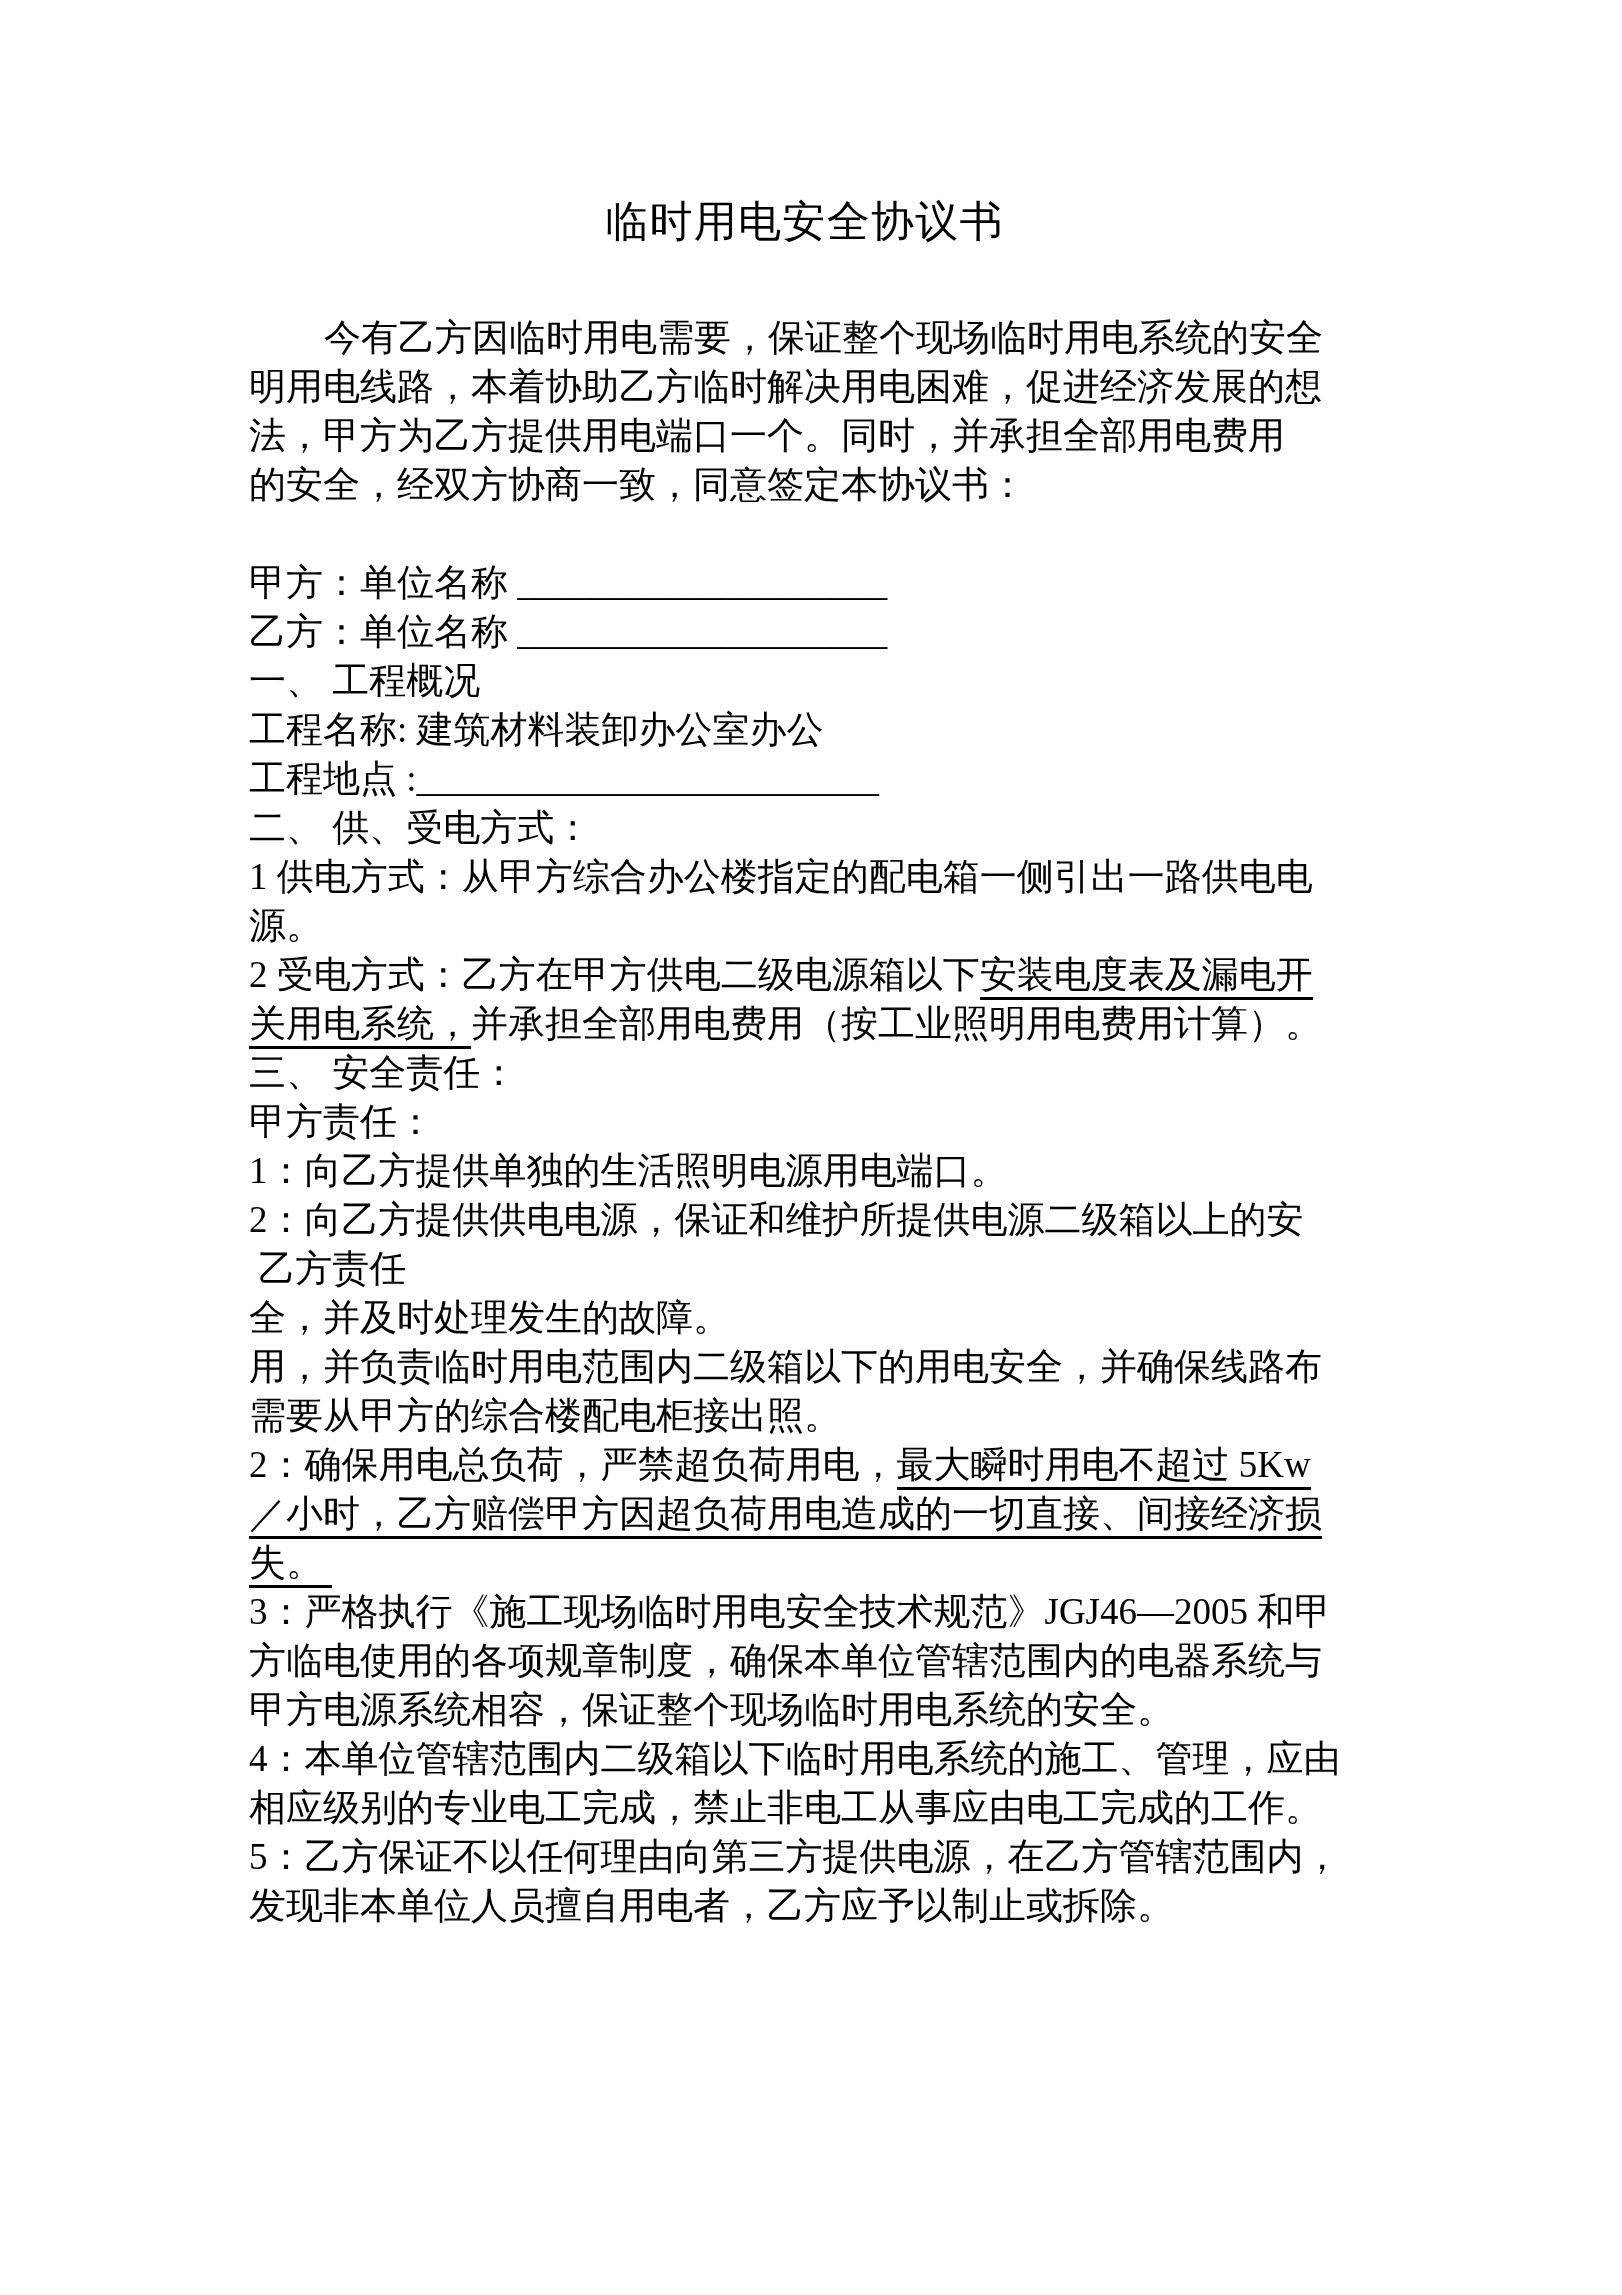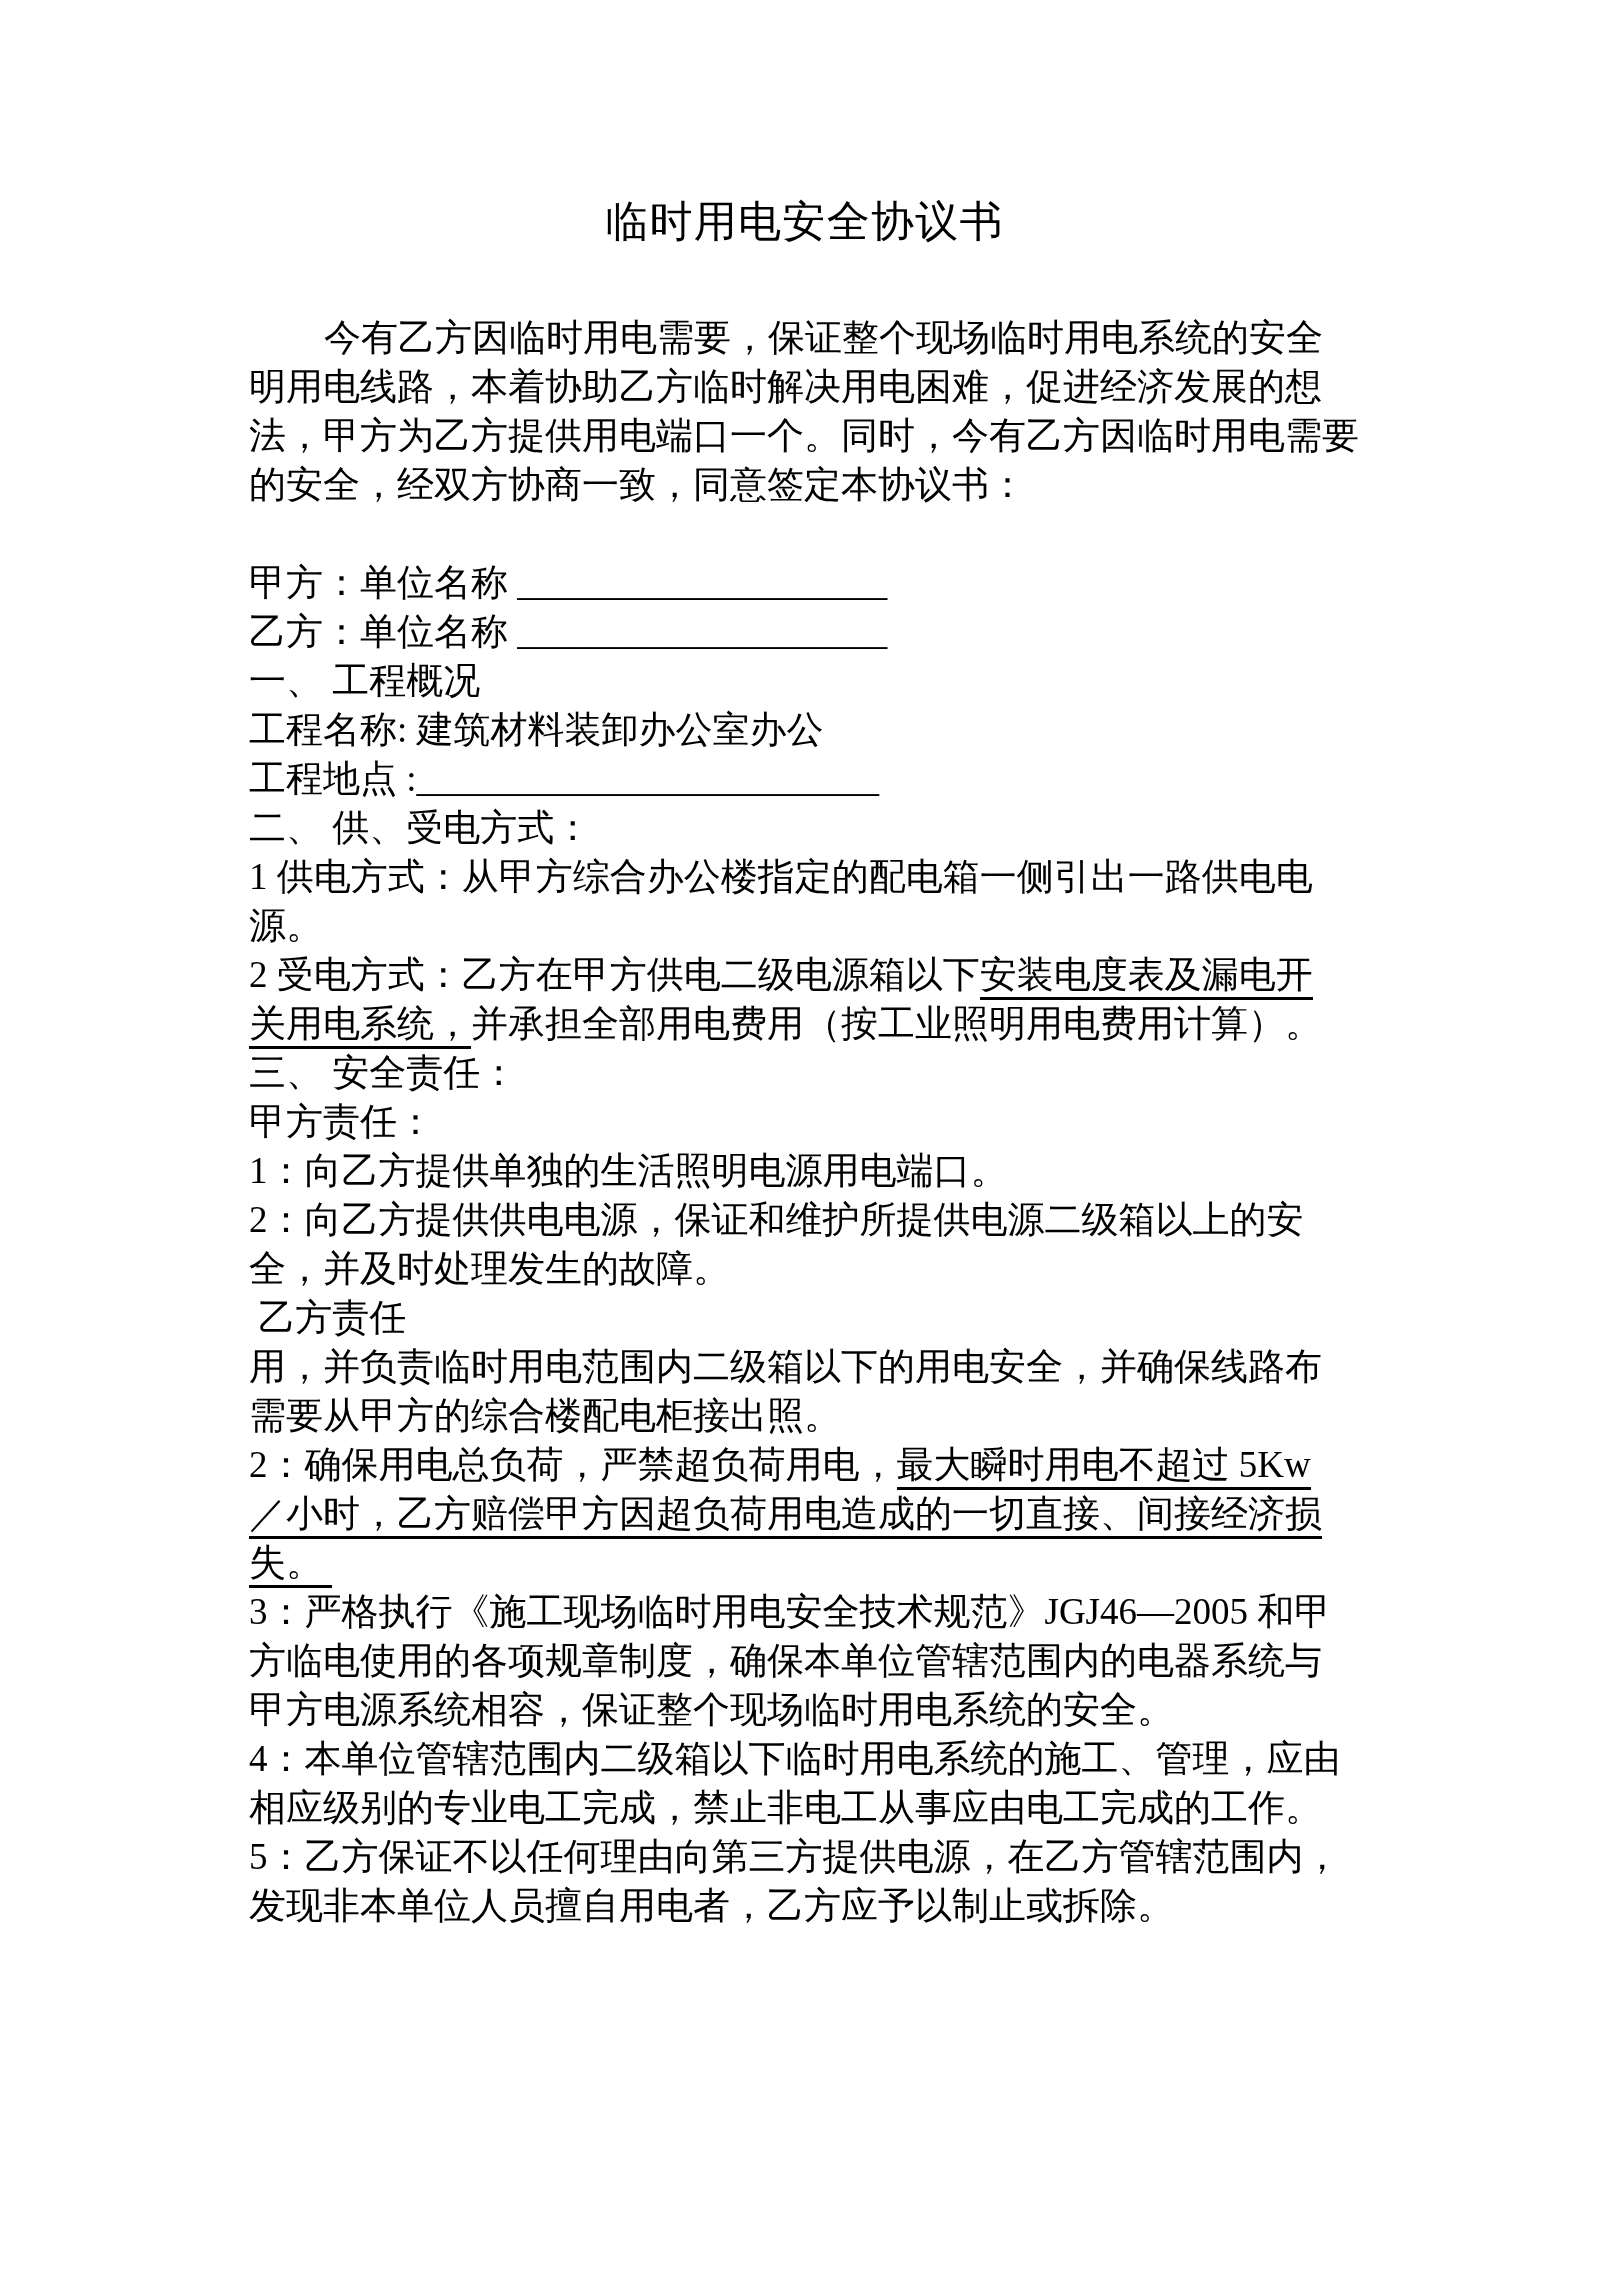--- a/index.html
+++ b/index.html
@@ -50,39 +50,39 @@
   }
 </style>
 </head>
 <body>
 
 <div class="page">
   <h1 class="title">临时用电安全协议书</h1>
   <div class="doc-body">
       <div class="line indent"><span class="seg">今有乙方因临时用电需要，保证整个现场临时用电系统的安全</span></div>
       <div class="line"><span class="seg">明用电线路，本着协助乙方临时解决用电困难，促进经济发展的想</span></div>
-      <div class="line"><span class="seg">法，甲方为乙方提供用电端口一个。同时，今有乙方因临时用电需要</span></div>
+      <div class="line"><span class="seg">法，甲方为乙方提供用电端口一个。同时，并承担全部用电费用</span></div>
       <div class="line"><span class="seg">的安全，经双方协商一致，同意签定本协议书：</span></div>
       <div class="line blank"></div>
       <div class="line"><span class="seg">甲方：单位名称 ____________________</span></div>
       <div class="line"><span class="seg">乙方：单位名称 ____________________</span></div>
       <div class="line"><span class="seg">一、 工程概况</span></div>
       <div class="line"><span class="seg">工程名称: 建筑材料装卸办公室办公</span></div>
       <div class="line"><span class="seg">工程地点 :_________________________</span></div>
       <div class="line"><span class="seg">二、 供、受电方式：</span></div>
       <div class="line"><span class="seg">1 供电方式：从甲方综合办公楼指定的配电箱一侧引出一路供电电</span></div>
       <div class="line"><span class="seg">源。</span></div>
       <div class="line"><span class="seg">2 受电方式：乙方在甲方供电二级电源箱以下</span><span class="seg u">安装电度表及漏电开</span></div>
       <div class="line"><span class="seg u">关用电系统，</span><span class="seg">并承担全部用电费用（按工业照明用电费用计算）。</span></div>
       <div class="line"><span class="seg">三、 安全责任：</span></div>
       <div class="line"><span class="seg">甲方责任：</span></div>
       <div class="line"><span class="seg">1：向乙方提供单独的生活照明电源用电端口。</span></div>
       <div class="line"><span class="seg">2：向乙方提供供电电源，保证和维护所提供电源二级箱以上的安</span></div>
+      <div class="line"><span class="seg"> 乙方责任</span></div>
       <div class="line"><span class="seg">全，并及时处理发生的故障。</span></div>
-      <div class="line"><span class="seg"> 乙方责任</span></div>
       <div class="line"><span class="seg">用，并负责临时用电范围内二级箱以下的用电安全，并确保线路布</span></div>
       <div class="line"><span class="seg">需要从甲方的综合楼配电柜接出照。</span></div>
       <div class="line"><span class="seg">2：确保用电总负荷，严禁超负荷用电，</span><span class="seg u">最大瞬时用电不超过 5Kw</span></div>
       <div class="line"><span class="seg u">／小时，乙方赔偿甲方因超负荷用电造成的一切直接、间接经济损</span></div>
       <div class="line"><span class="seg u">失。 </span></div>
       <div class="line"><span class="seg">3：严格执行《施工现场临时用电安全技术规范》JGJ46—2005 和甲</span></div>
       <div class="line"><span class="seg">方临电使用的各项规章制度，确保本单位管辖范围内的电器系统与</span></div>
       <div class="line"><span class="seg">甲方电源系统相容，保证整个现场临时用电系统的安全。</span></div>
       <div class="line"><span class="seg">4：本单位管辖范围内二级箱以下临时用电系统的施工、管理，应由</span></div>
       <div class="line"><span class="seg">相应级别的专业电工完成，禁止非电工从事应由电工完成的工作。</span></div>

